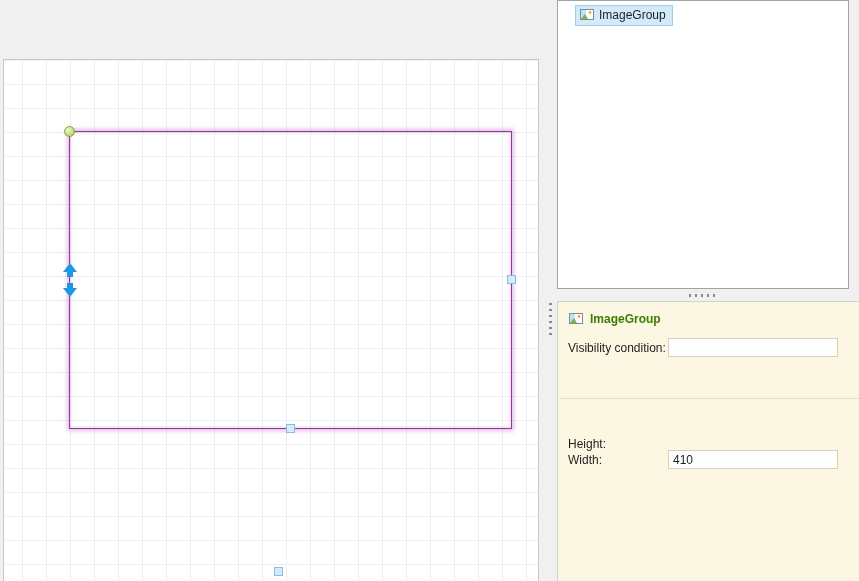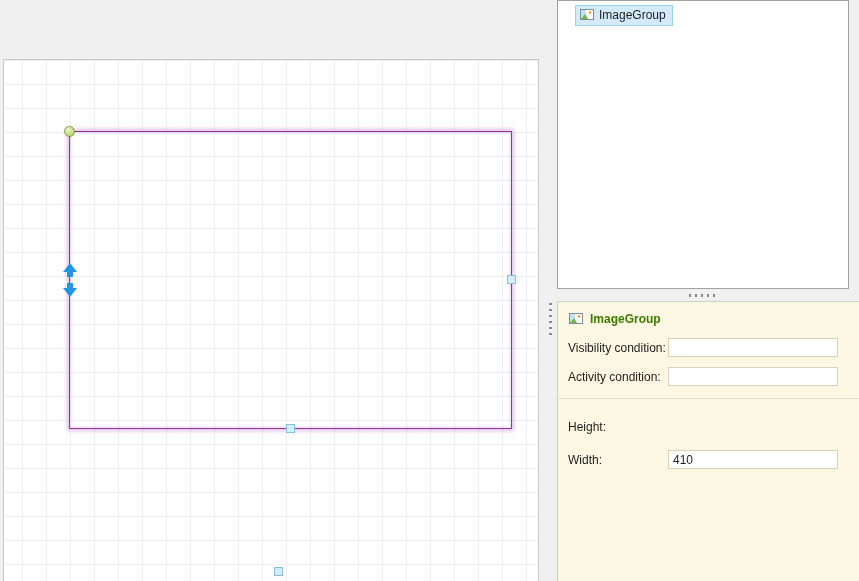--- a/index.html
+++ b/index.html
@@ -86,21 +86,21 @@
   .prop-input{
     position:absolute;right:21px;top:0;width:170px;height:19px;
     box-sizing:border-box;border:1px solid #d8d1ba;background:#ffffff;
     font-family:"Liberation Sans","DejaVu Sans",sans-serif;font-size:12px;
     padding:1px 4px;color:#1e1e1e;outline:none;
   }
   .row-visibility{top:36px;}
   .row-activity{top:65px;}
   .props-divider{position:absolute;left:1px;right:0;top:96px;border-top:1px solid #e5dfc9;}
   .row-width{top:101px;margin-top:47px;}
-  .row-height{top:115px;}
+  .row-height{top:132px;}
 </style>
 </head>
 <body>
 
 <div class="app">
 
   <div class="canvas">
     <div class="selection">
       <div class="handle circle tl"></div>
       <div class="handle square rm"></div>
@@ -149,24 +149,20 @@
         </svg>
       </span>
       <span class="props-title">ImageGroup</span>
     </div>
 
     <div class="prop-row row-visibility">
       <label>Visibility condition:</label>
       <input class="prop-input" type="text" value="" style="">
     </div>
 
-    <div class="prop-row row-activity">
-      <label>Activity condition:</label>
-      <input class="prop-input" type="text" value="" style="">
-    </div>
 
     <div class="props-divider"></div>
 
     <div class="prop-row row-width">
       <label>Width:</label>
       <input class="prop-input" type="text" value="410" style="">
     </div>
 
     <div class="prop-row row-height">
       <label>Height:</label>

